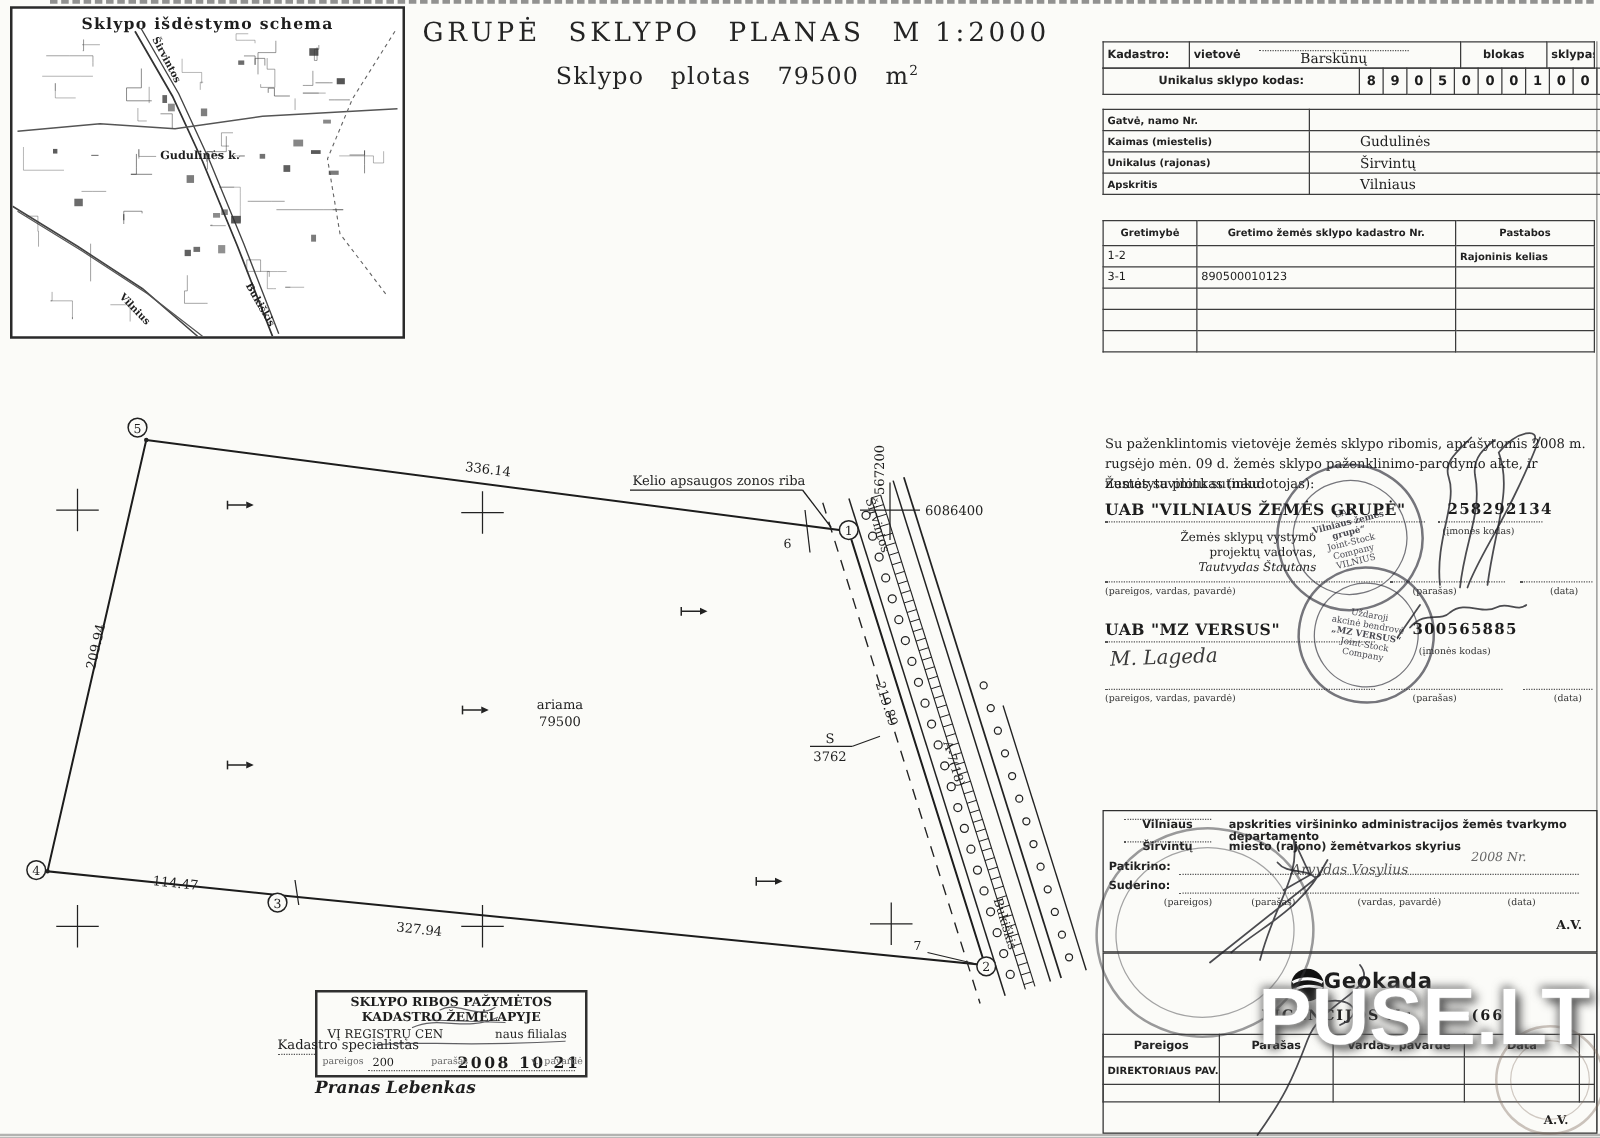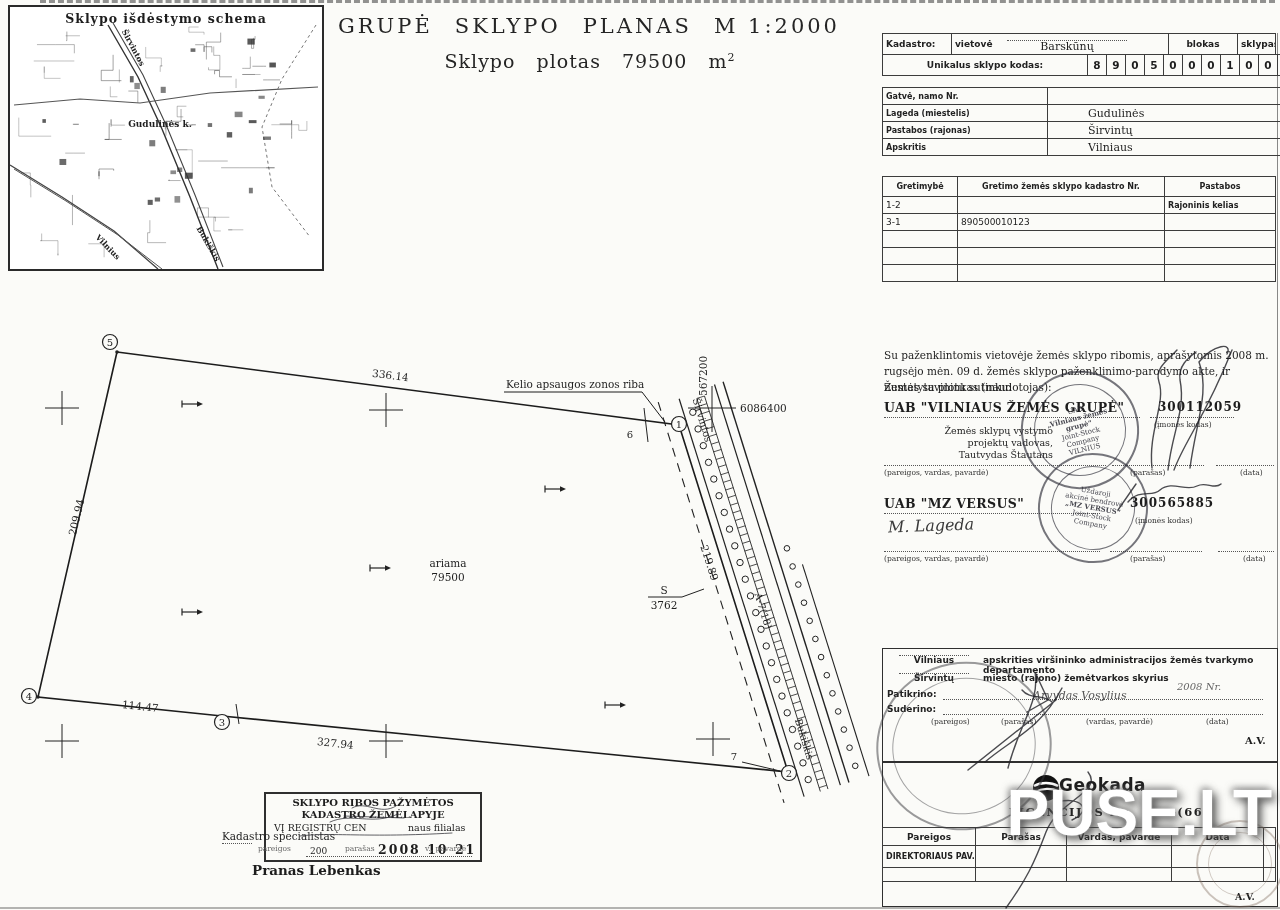--- a/index.html
+++ b/index.html
@@ -1,20 +1,20 @@
 <!DOCTYPE html>
 <html><head>
 <meta charset="utf-8">
 <style>
   html,body{margin:0;padding:0;background:#888;}
   .sheet{position:relative;width:1280px;height:910px;background:#fbfbf8;overflow:hidden;
          font-family:"DejaVu Serif",serif;color:#1d1d1d;}
   .abs{position:absolute;}
   .b{font-weight:bold;}
-  .it{}
+  .it{font-style:italic;}
   .sans{font-family:"DejaVu Sans",sans-serif;}
   .hw{font-style:italic;color:#3a3a3a;}
   .dotl{border-bottom:1.5px dotted #555;height:0;}
   .scan-top{position:absolute;left:40px;top:0;width:1235px;border-top:3px dashed rgba(40,40,40,.5);}
   .scan-bottom{position:absolute;left:0;top:907px;width:1280px;border-top:2px solid rgba(90,90,90,.45);}
   .scan-right{position:absolute;left:1277px;top:33px;height:872px;border-left:1.5px solid rgba(60,60,60,.6);}
 
   
   .map-box{position:absolute;left:8px;top:5px;width:312px;height:262px;border:2px solid #2a2a2a;background:#fff;}
   .map-title{position:absolute;left:0;top:4px;width:100%;text-align:center;font-size:12.5px;font-weight:bold;letter-spacing:1px;}
@@ -196,25 +196,25 @@
   </tbody>
     </table>
 
   <table class="tb" style="left:882px;top:87px;width:428px;">
     <tbody>
         <tr style="height:17px">
           <td style="width:158px" class="lbl8">Gatvė, namo Nr.</td>
           <td class="val11" style="padding-left:12px"></td>
         </tr>
     <tr style="height:17px">
-          <td class="lbl8">Lageda (miestelis)</td>
+          <td class="lbl8">Kaimas (miestelis)</td>
           <td class="val11" style="padding-left:40px">Gudulinės</td>
         </tr>
     <tr style="height:17px">
-          <td class="lbl8">Pastabos (rajonas)</td>
+          <td class="lbl8">Unikalus (rajonas)</td>
           <td class="val11" style="padding-left:40px">Širvintų</td>
         </tr>
     <tr style="height:17px">
           <td class="lbl8">Apskritis</td>
           <td class="val11" style="padding-left:40px">Vilniaus</td>
         </tr>
   </tbody>
     </table>
 
   <table class="tb" style="left:882px;top:176px;width:394px;">
@@ -249,21 +249,21 @@
           <td></td>
           <td></td>
         </tr>
   </tbody>
     </table>
 
   <div class="abs par" style="left:884px;top:348px;width:392px">Su paženklintomis vietovėje žemės sklypo ribomis, aprašytomis 2008 m. rugsėjo mėn. 09 d. žemės sklypo paženklinimo-parodymo akte, ir nustatytu plotu sutinku:</div>
   <div class="abs par" style="left:884px;top:380px;width:392px">Žemės savininkas (naudotojas):</div>
 
   <div class="abs owner-name" style="left:884px;top:400px">UAB "VILNIAUS ŽEMĖS GRUPĖ"</div>
-  <div class="abs code" style="left:1158px;top:400px;z-index:6">300112059</div>
+  <div class="abs code" style="left:1158px;top:400px;z-index:6">258292134</div>
   <div class="abs dotl" style="left:884px;top:417px;width:256px"></div>
   <div class="abs dotl" style="left:1150px;top:417px;width:84px"></div>
   <div class="abs tiny" style="left:1154px;top:420px">(įmonės kodas)</div>
   <div class="abs role" style="left:893px;top:425px;width:160px">
     <span style="display:block">Žemės sklypų vystymo</span>
     <span style="display:block">projektų vadovas,</span>
     <span style="display:block" class="it">Tautvydas Štautans</span>
   </div>
   <div class="abs dotl" style="left:884px;top:465px;width:222px"></div>
   <div class="abs dotl" style="left:1112px;top:465px;width:92px"></div>
@@ -356,21 +356,21 @@
             <td></td>
       </tr>
     </tbody>
       </table>
     <span class="abs b" style="left:352px;top:128px;font-size:9.5px">A.V.</span>
   </div>
   <div class="stamp" style="left:1196px;top:820px;width:84px;height:84px;border-color:rgba(130,110,95,.4)">
     <div class="in" style="inset:10px;border-color:rgba(130,110,95,.35)"></div>
   </div>
 
-  <div class="box" style="left:264px;top:792px;width:214px;height:66px;border-width:2px">
+  <div class="box" style="left:252px;top:792px;width:214px;height:66px;border-width:2px">
     <div class="abs b" style="left:0;top:3px;width:100%;text-align:center;font-size:10px">SKLYPO RIBOS PAŽYMĖTOS</div>
     <div class="abs b" style="left:0;top:15px;width:100%;text-align:center;font-size:10px">KADASTRO ŽEMĖLAPYJE</div>
     <div class="abs" style="left:8px;top:28px;font-size:9.5px">VĮ REGISTRŲ CEN</div>
     <div class="abs" style="left:142px;top:28px;font-size:9.5px">naus filialas</div>
     <span class="abs" style="left:44px;top:52px;font-size:9px">200</span>
     <span class="abs b" style="left:112px;top:48px;font-size:12.5px;letter-spacing:2px">2008 10 21</span>
     <div class="abs dotl" style="left:40px;top:62px;width:166px"></div>
   </div>
   <div class="abs" style="left:222px;top:830px;font-size:10.5px;z-index:4">Kadastro specialistas</div>
   <div class="abs dotl" style="left:222px;top:843px;width:30px"></div>

